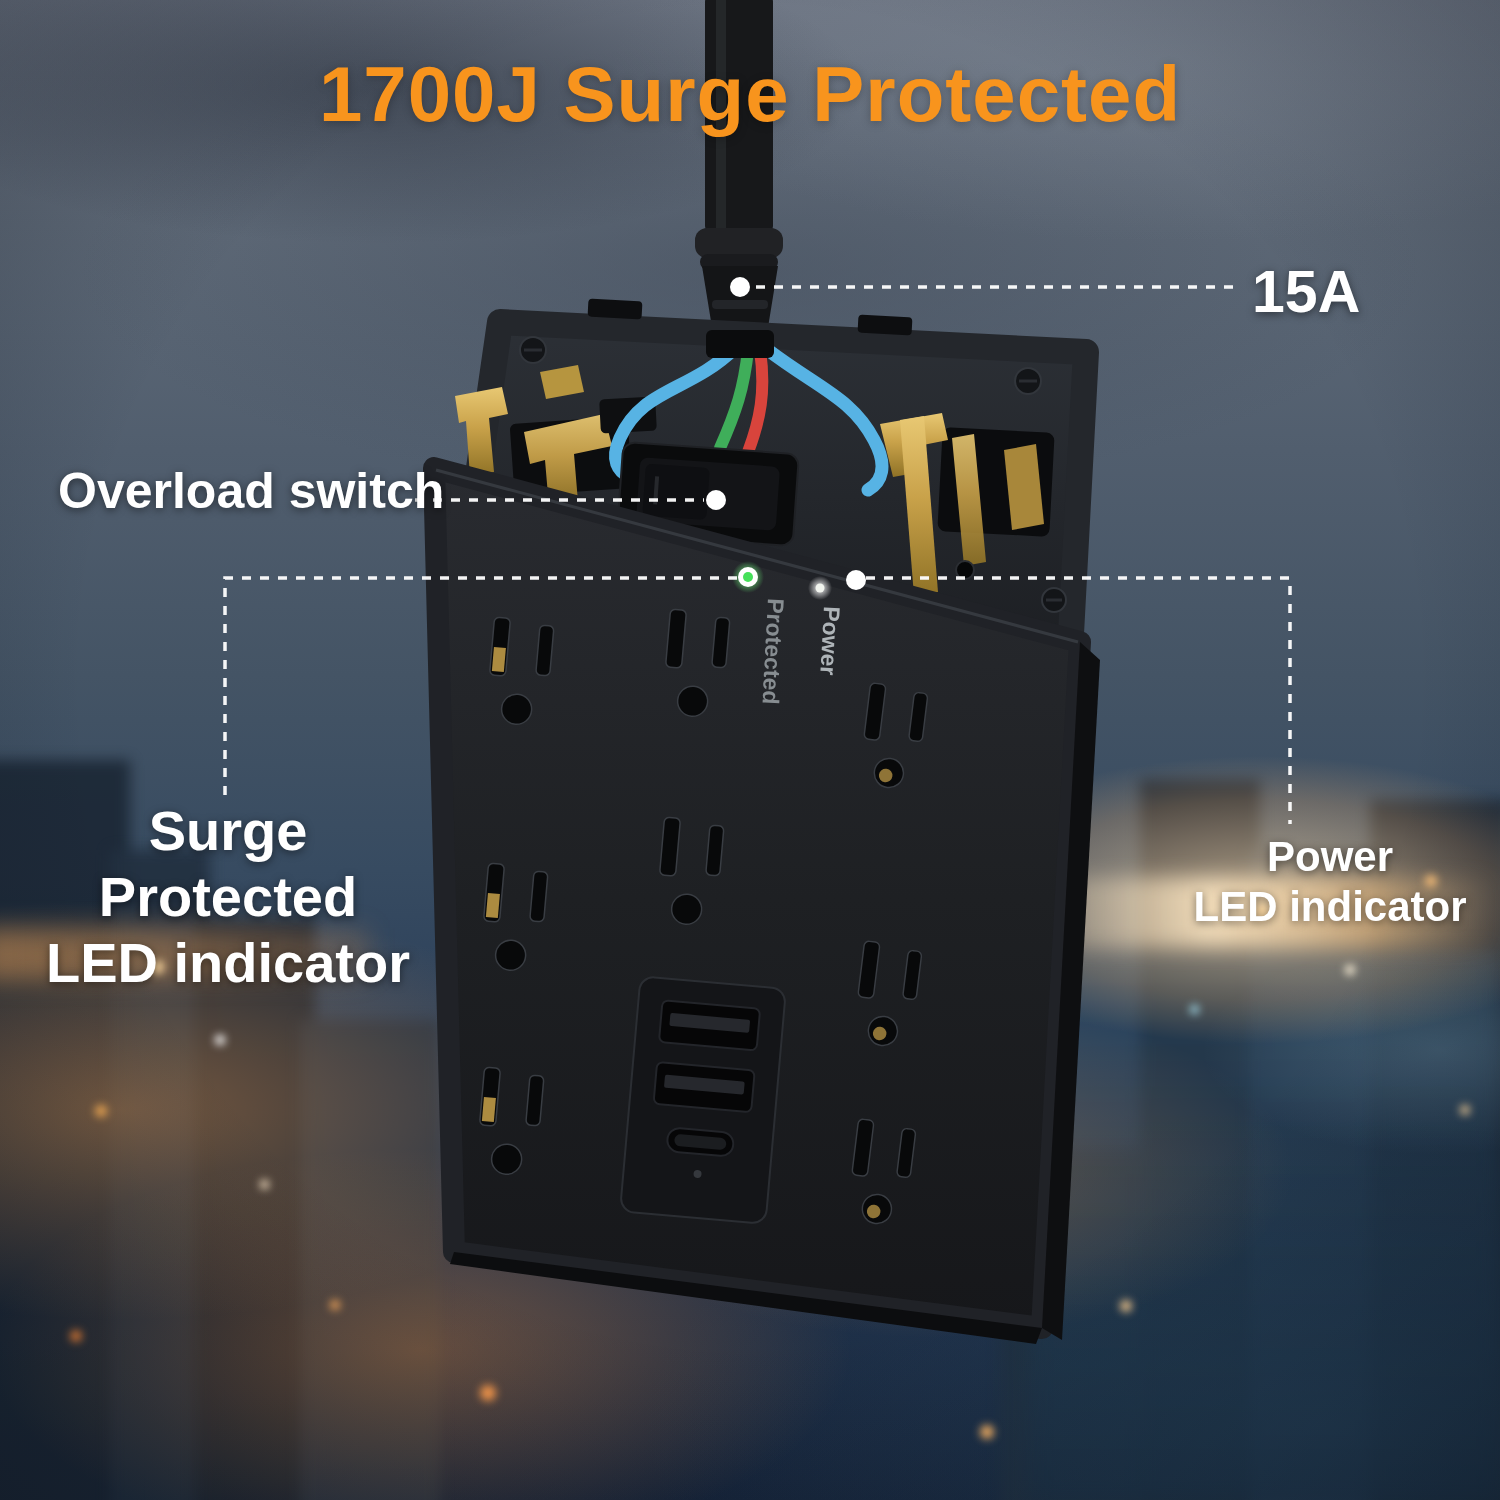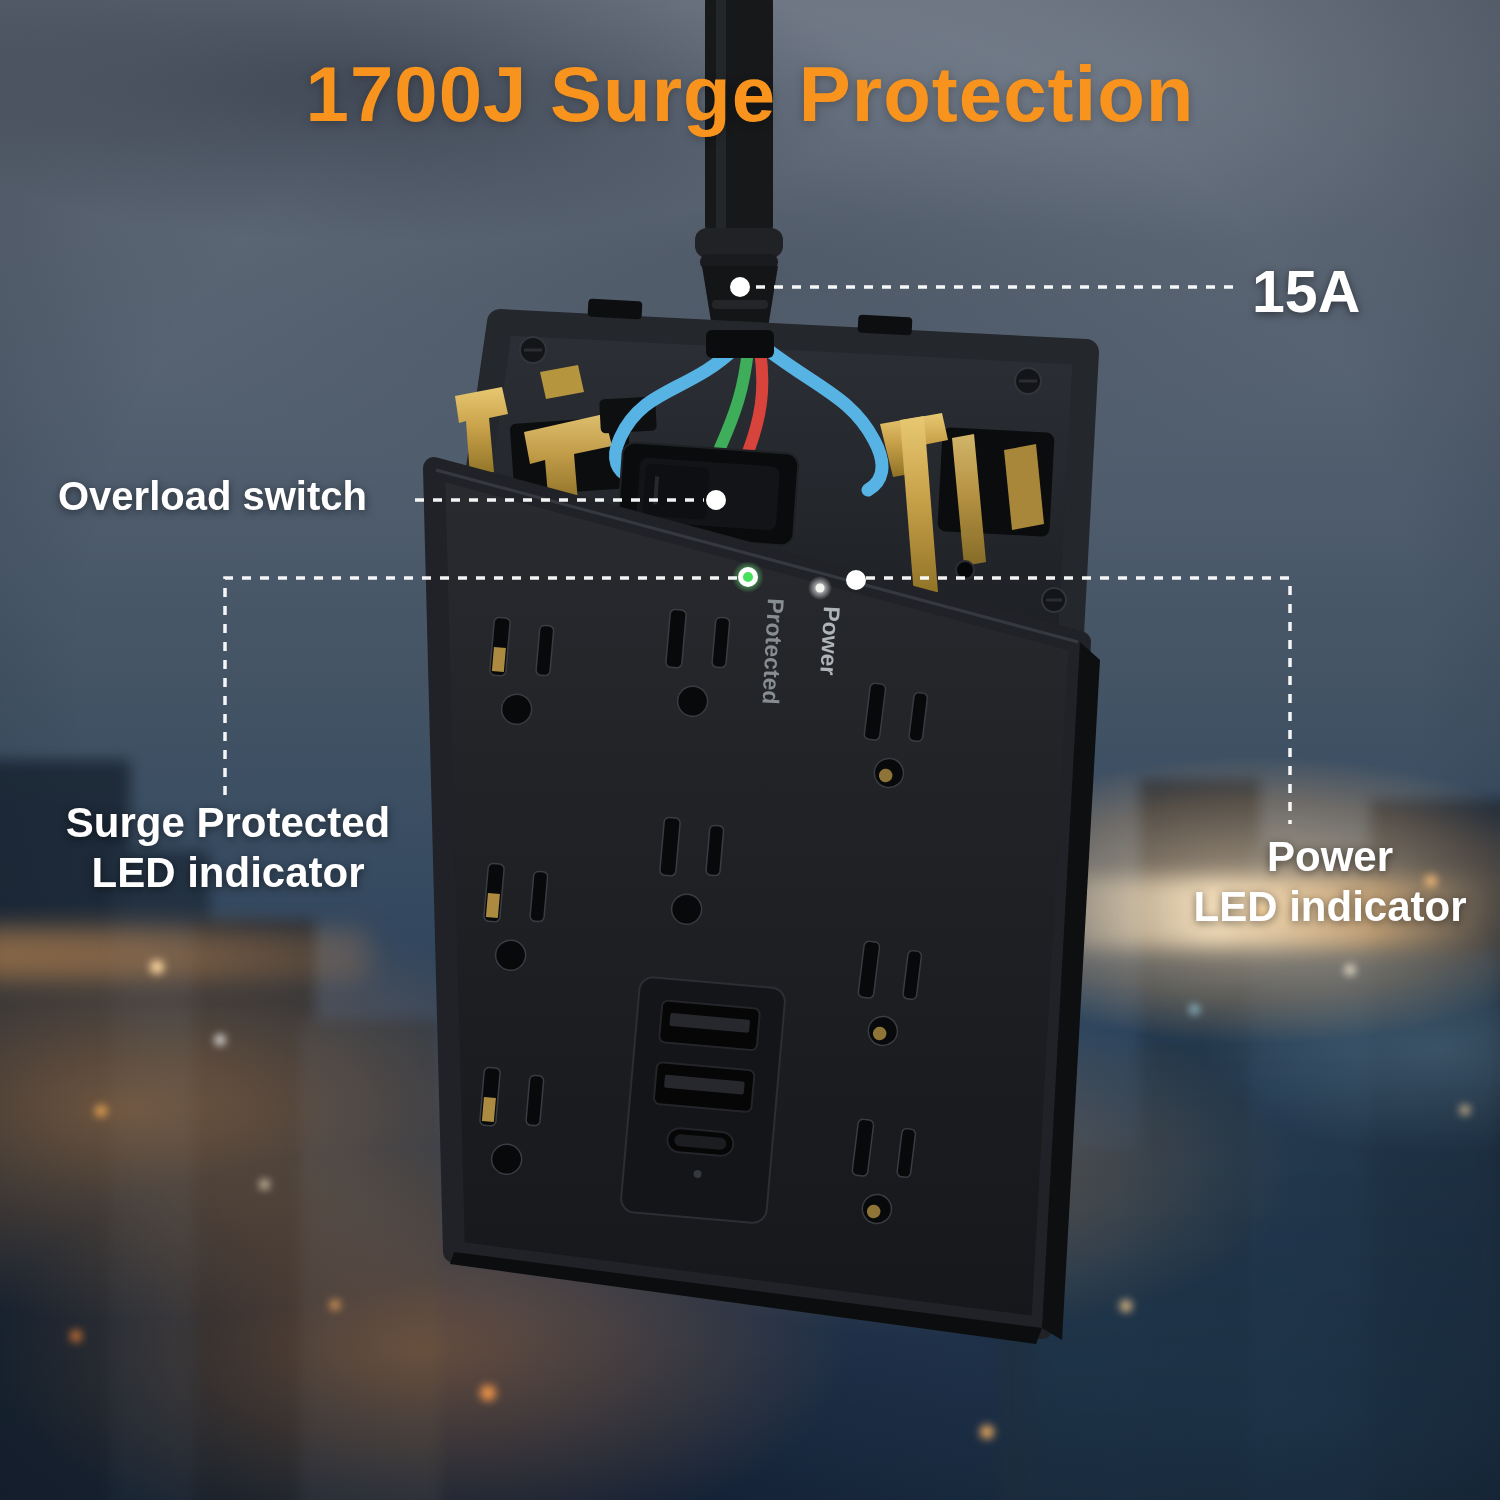--- a/index.html
+++ b/index.html
@@ -28,22 +28,22 @@
   .shore2{position:absolute;left:-20px;top:928px;width:390px;height:52px;filter:blur(12px);
          background:linear-gradient(90deg, rgba(255,175,95,.5), rgba(255,160,70,.15));}
   .dot{position:absolute;border-radius:50%;filter:blur(4px);}
   .vignette{background:radial-gradient(1150px 1150px at 50% 45%, transparent 58%, rgba(8,14,24,.38) 100%);}
   
   .title{position:absolute;top:52px;left:0;width:100%;text-align:center;
          font-weight:800;font-size:78px;line-height:1.1;color:#F8941D;letter-spacing:1px;
          text-shadow:0 2px 10px rgba(0,0,0,.25);}
   .label{position:absolute;font-weight:800;color:#fff;text-shadow:0 2px 8px rgba(0,0,0,.5);}
   .label-15a{left:1252px;top:258px;font-size:59px;}
-  .label-overload{left:58px;top:474px;font-size:40px;}
-  .label-surge{left:28px;top:798px;width:400px;text-align:center;font-size:42px;line-height:1.18;}
+  .label-overload{left:58px;top:462px;font-size:50px;}
+  .label-surge{left:28px;top:798px;width:400px;text-align:center;font-size:56px;line-height:1.18;}
   .label-power{left:1165px;top:832px;width:330px;text-align:center;font-size:42px;line-height:1.18;}
   svg.scene{position:absolute;inset:0;}
 </style>
 </head>
 <body>
 
 <div class="stage">
 
   <div class="layer bg-sky"></div>
   <div class="layer bg-clouds"></div>
@@ -251,21 +251,21 @@
       <path d="M866,578 L1290,578 L1290,824"></path>
     </g>
 
     <circle cx="740" cy="287" r="10" fill="#ffffff"></circle>
     <circle cx="716" cy="500" r="10" fill="#ffffff"></circle>
     <circle cx="748" cy="577" r="10" fill="#ffffff"></circle>
     <circle cx="748" cy="577" r="5" fill="#46E05A"></circle>
     <circle cx="856" cy="580" r="10" fill="#ffffff"></circle>
   </svg>
 
-  <div class="title">1700J Surge Protection</div>
+  <div class="title">1700J Surge Protected</div>
   <div class="label label-15a">15A</div>
   <div class="label label-overload">Overload switch</div>
   <div class="label label-surge">
     <span>Surge Protected</span><br>
     <span>LED indicator</span>
   </div>
   <div class="label label-power">
     <span>Power</span><br>
     <span>LED indicator</span>
   </div>

